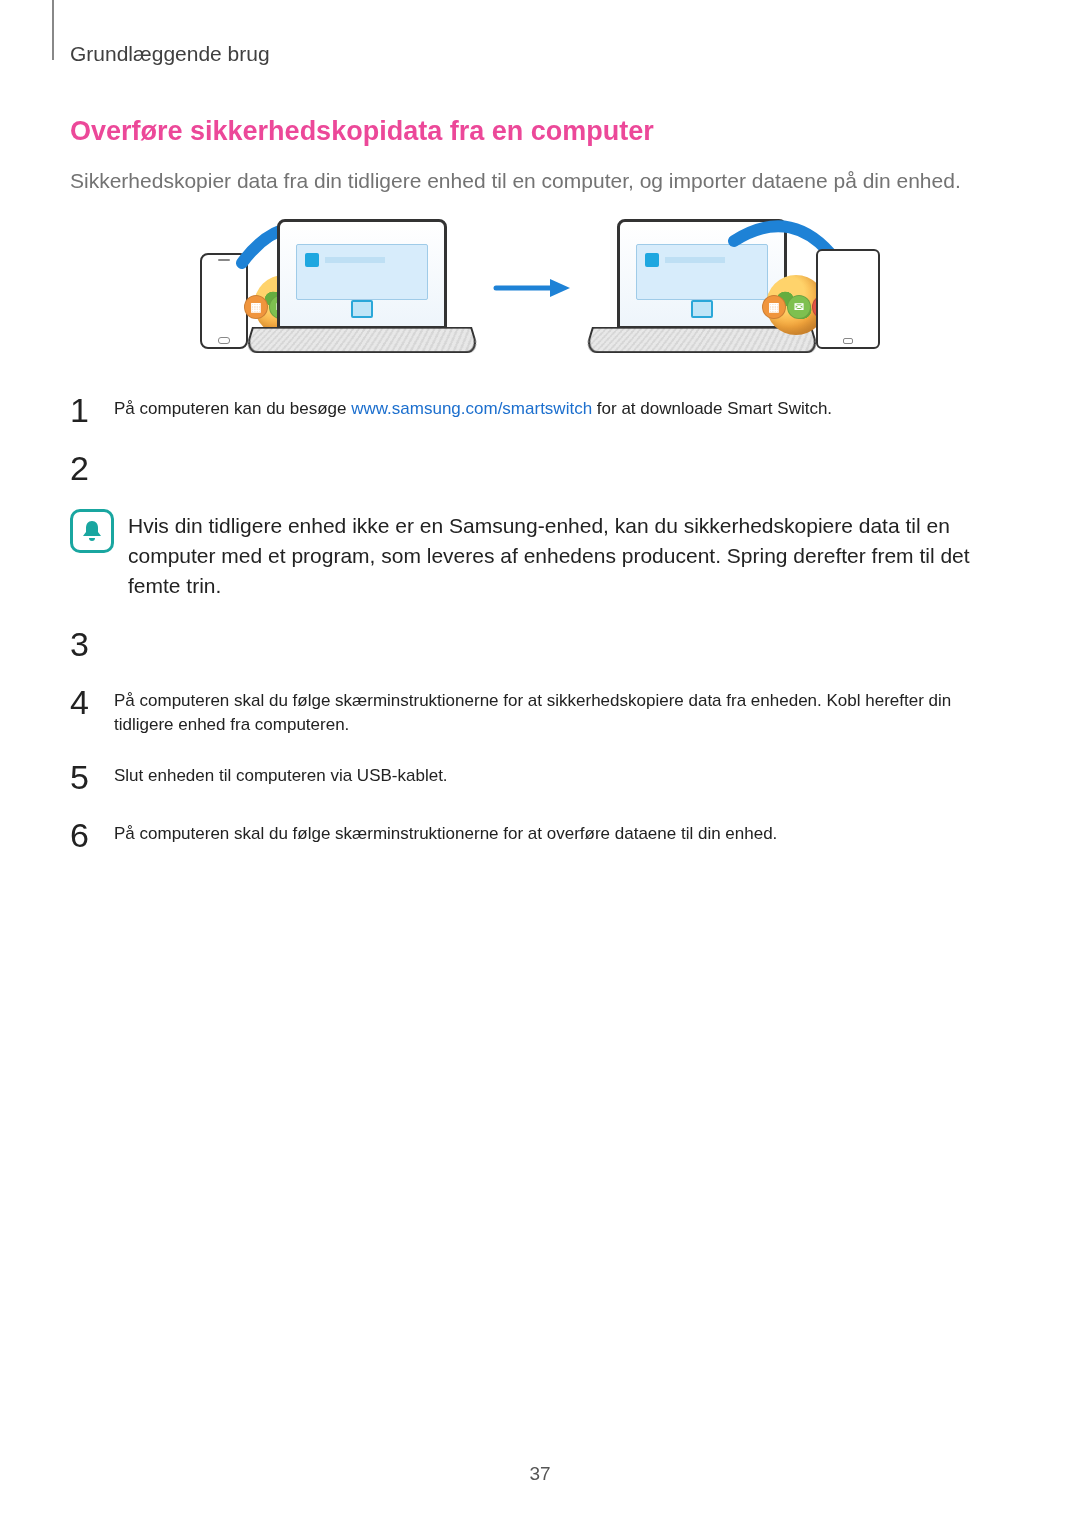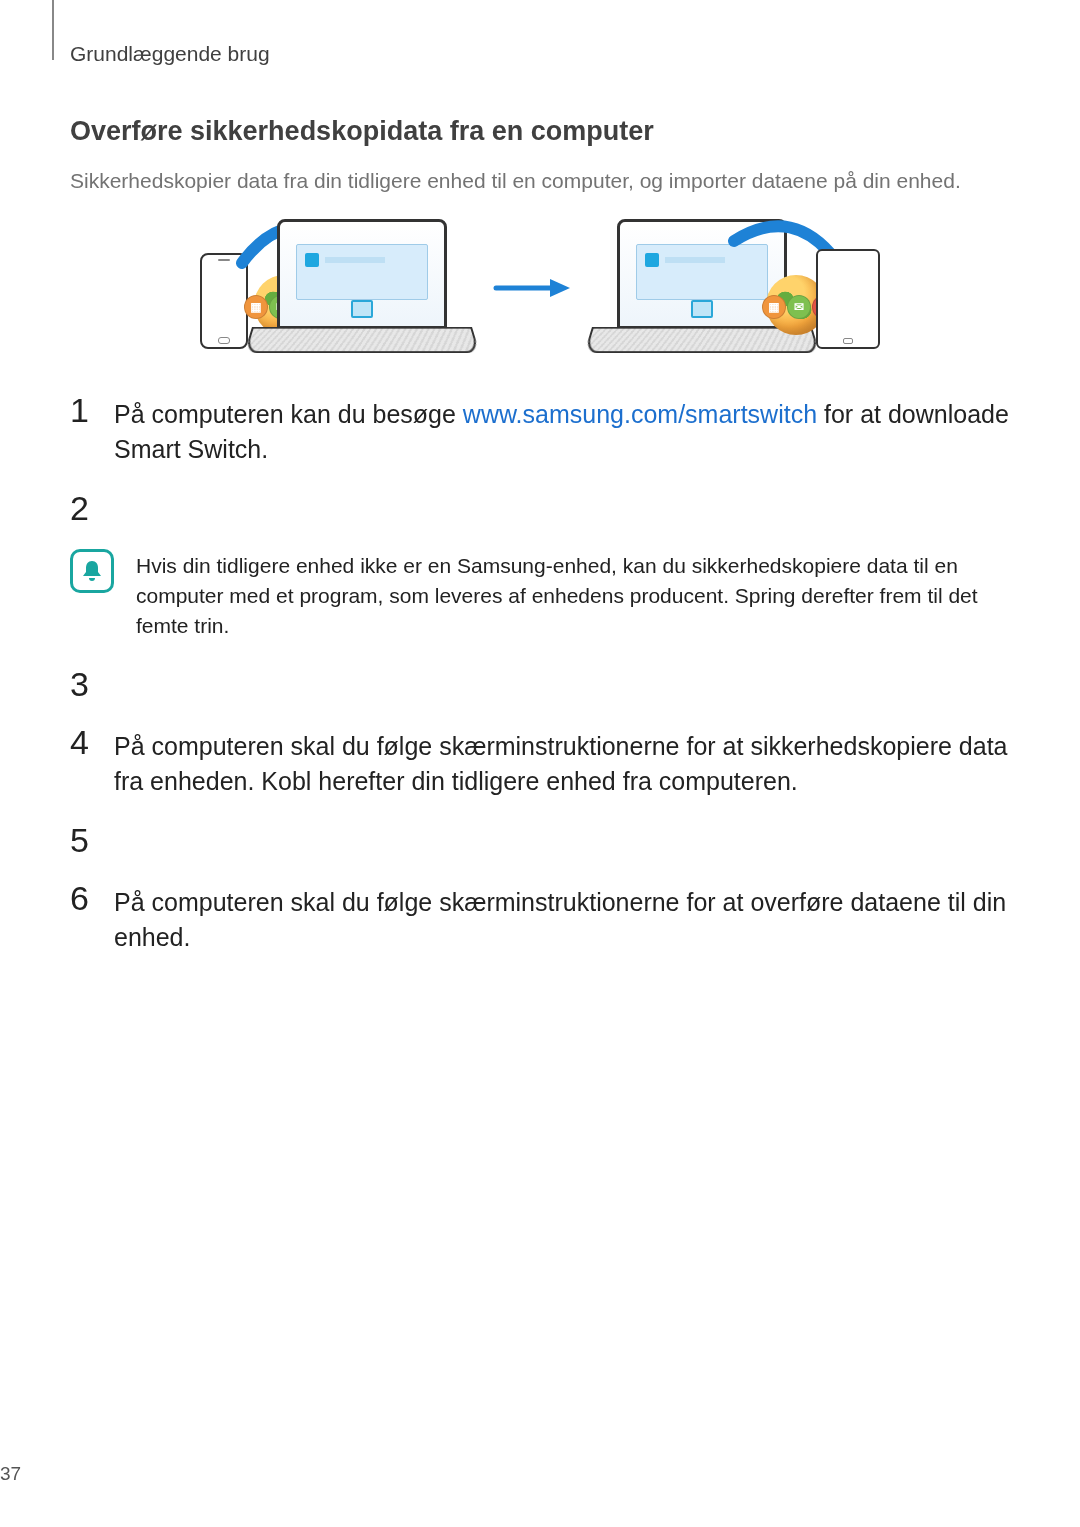--- a/index.html
+++ b/index.html
@@ -24,21 +24,21 @@
     }
     .breadcrumb {
       font-size: 21px;
       color: #404040;
       margin-bottom: 50px;
       font-weight: 400;
     }
     .section-title {
       font-size: 27px;
       font-weight: 700;
-      color: #404040;
+      color: #ec4899;
       margin-bottom: 20px;
     }
     .section-intro {
       font-size: 21px;
       color: #737373;
       line-height: 1.35;
       margin-bottom: 24px;
     }
     .diagram {
       display: flex;
@@ -193,48 +193,49 @@
     .step-num {
       font-size: 34px;
       font-weight: 300;
       color: #222;
       width: 24px;
       line-height: 1;
       flex: 0 0 auto;
       font-family: "Segoe UI Light", "Segoe UI", Arial, sans-serif;
     }
     .step-text {
-      font-size: 25px;
+      font-size: 17px;
       line-height: 1.4;
       color: #222;
       padding-top: 4px;
     }
     .step-text a { color: #1c6fce; text-decoration: none; }
     .note {
       display: flex;
       align-items: flex-start;
-      gap: 22px;
+      gap: 14px;
       margin: 6px 0 26px 0;
     }
     .note-icon {
       width: 44px; height: 44px; flex: 0 0 auto;
       border: 3px solid #19a6a0; border-radius: 10px;
       display: flex; align-items: center; justify-content: center;
       color: #19a6a0;
     }
     .note-text {
       font-size: 21px;
       line-height: 1.42;
       color: #222;
       padding-top: 2px;
     }
     .page-number {
       position: absolute;
       bottom: 42px;
       left: 0; right: 0;
+      text-align: center;
       font-size: 19px;
       color: #555;
     }
   </style>
 </head>
 <body>
 
 <div class="page-border"></div>
 
 <div class="content">
@@ -321,20 +322,21 @@
       <div class="step-num">3</div>
     </div>
 
     <div class="step">
       <div class="step-num">4</div>
       <div class="step-text">På computeren skal du følge skærminstruktionerne for at sikkerhedskopiere data fra enheden. Kobl herefter din tidligere enhed fra computeren.</div>
     </div>
 
     <div class="step">
       <div class="step-num">5</div>
+      <div class="step-text">Slut enheden til computeren via USB-kablet.</div>
     </div>
 
     <div class="step">
       <div class="step-num">6</div>
       <div class="step-text">På computeren skal du følge skærminstruktionerne for at overføre dataene til din enhed.</div>
     </div>
 
   </div>
 </div>
 

